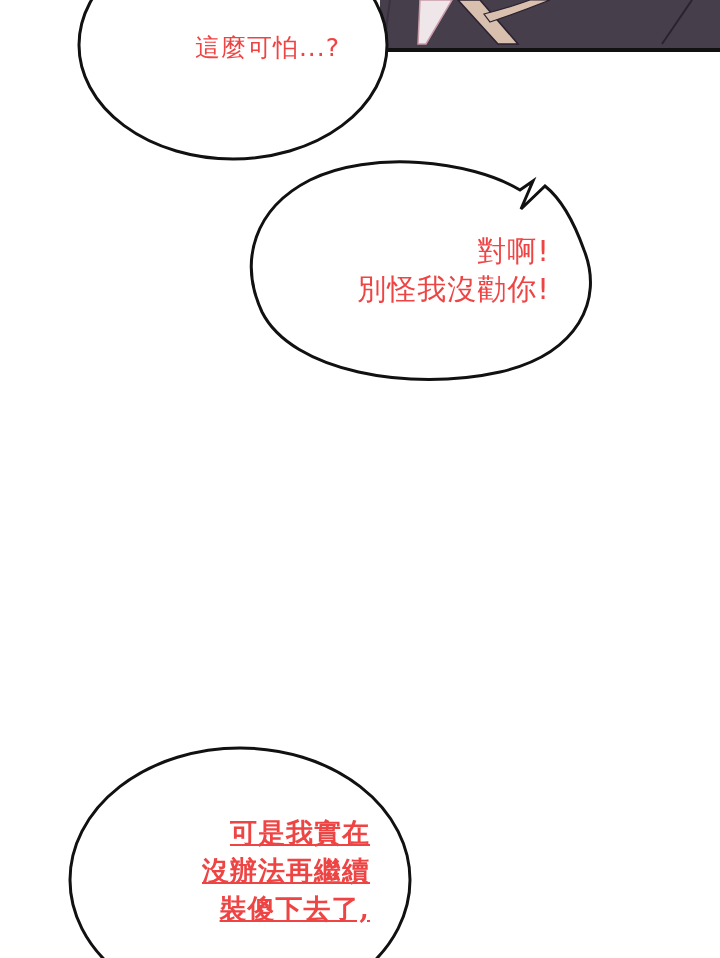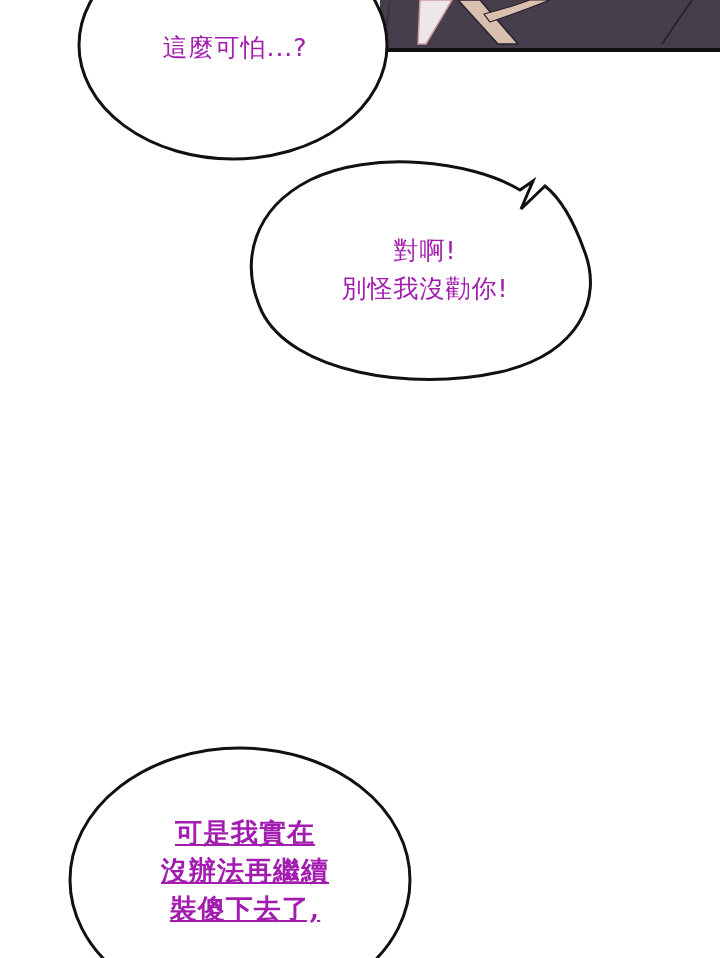--- a/index.html
+++ b/index.html
@@ -25,37 +25,37 @@
       overflow: hidden;
     }
     .panel-art svg { position: absolute; left: 0; top: 0; }
     .bubble-svg {
       position: absolute;
       left: 0;
       top: 0;
     }
     .bubble-text {
       position: absolute;
-      text-align: center;
-      color: #a21caf;
+      text-align: right;
+      color: #ef4444;
       white-space: pre-line;
     }
     .t1 {
       left: 130px;
       top: 30px;
       width: 210px;
       font-size: 25px;
       line-height: 36px;
       letter-spacing: 1px;
     }
     .t2 {
       left: 300px;
       top: 232px;
       width: 250px;
-      font-size: 25px;
+      font-size: 29px;
       line-height: 38px;
       letter-spacing: 1px;
     }
     .t3 {
       left: 120px;
       top: 814px;
       width: 250px;
       font-family: "DejaVu Serif", "Liberation Serif", serif;
       font-weight: bold;
       font-size: 27px;

